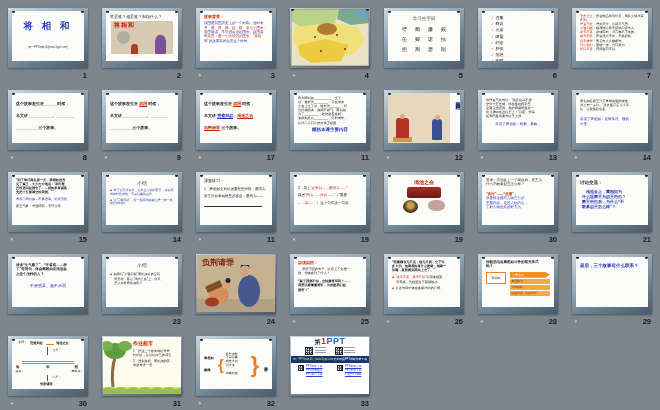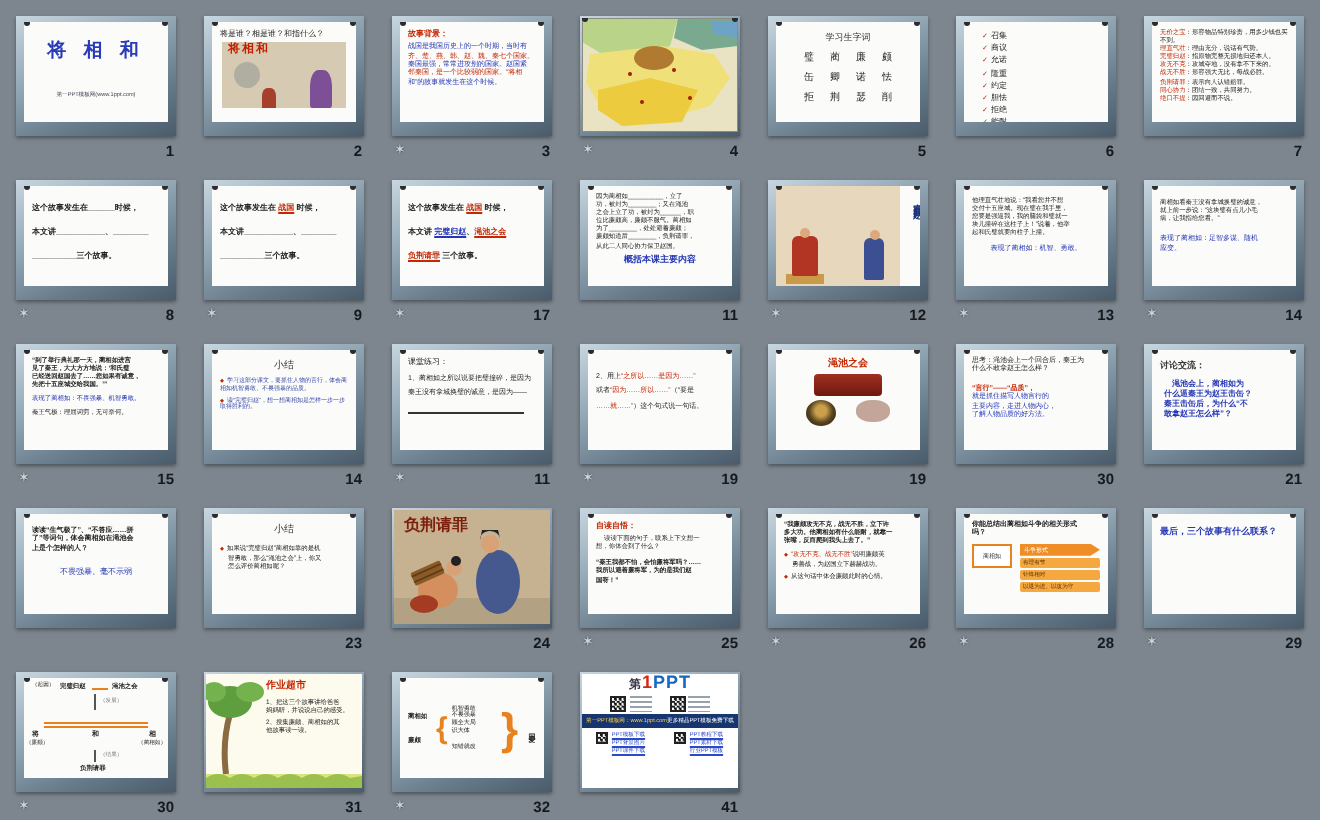--- a/index.html
+++ b/index.html
@@ -724,17 +724,17 @@
             <div class="lcol">
               <div>PPT教程下载</div>
               <div>PPT素材下载</div>
               <div>行业PPT模板</div>
             </div>
           </div>
         </div>
       </div>
     </div>
     <div class="foot">
-        <span class="num">41</span>
+        <span class="num">33</span>
       </div>
   </div>
 
 </div>
 
 </body></html>

